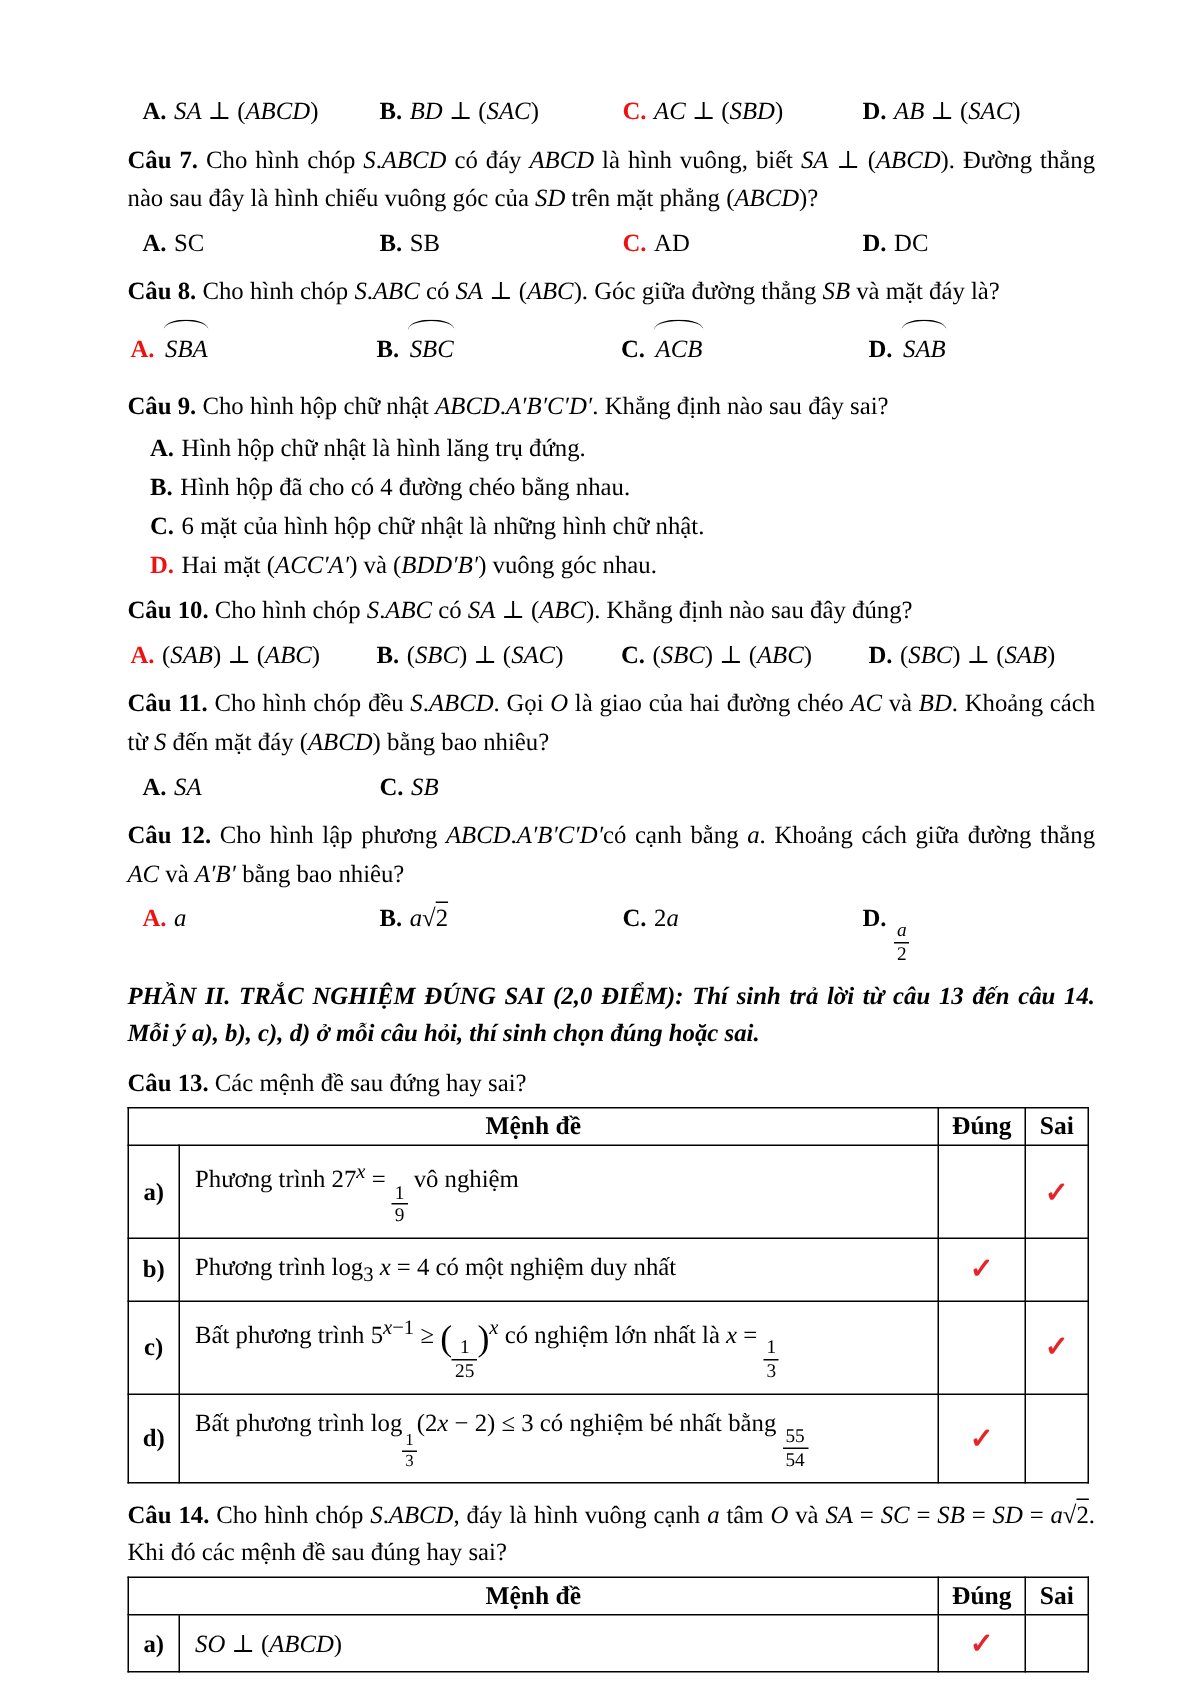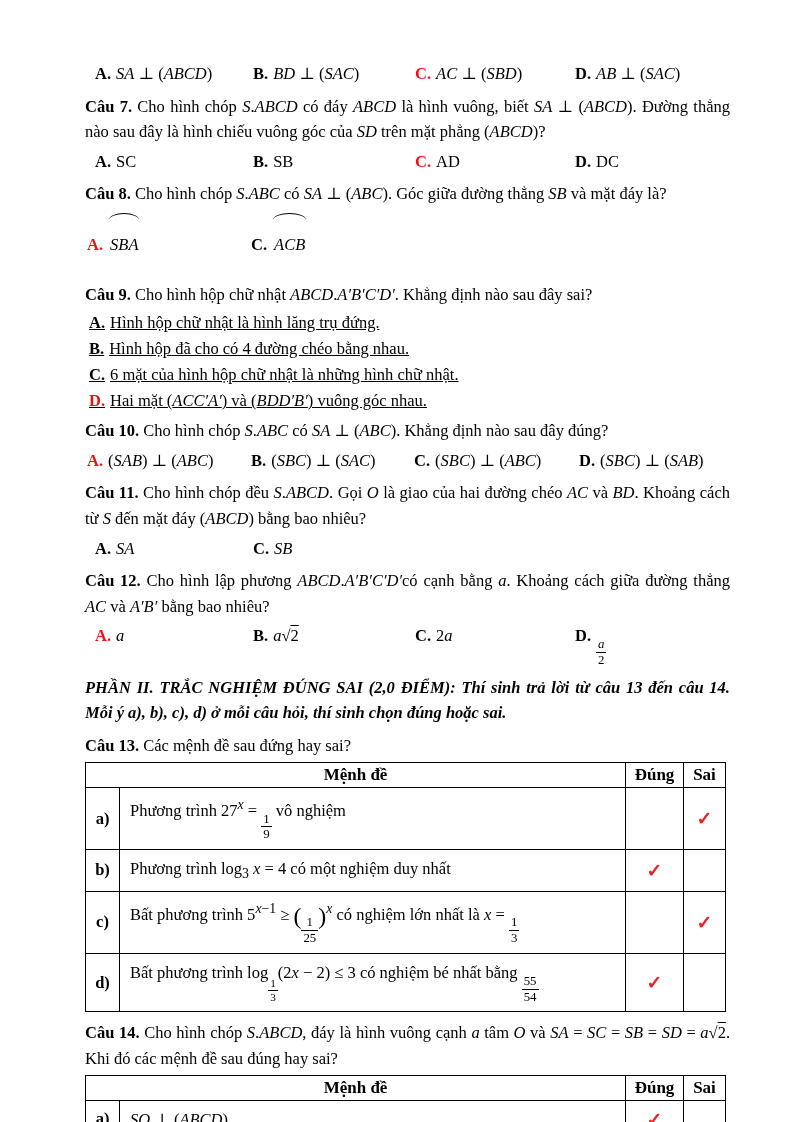--- a/index.html
+++ b/index.html
@@ -10,35 +10,35 @@
         padding:57px 64px 0 85px;}
   .q{text-align:justify;line-height:1.55;margin:2px 0 2px 0;}
   .qlabel{font-weight:bold;}
   .part2{font-weight:bold;font-style:italic;text-align:justify;
          line-height:1.5;margin:8px 0 8px 0;}
   .opt-row{display:grid;grid-template-columns:158px 162px 160px auto;
            margin:4px 0 7px 0;padding-left:10px;line-height:1.55;}
   .opt-row.flush{padding-left:2px;grid-template-columns:164px 163px 165px auto;}
   .opt-row.tall{margin-top:9px;margin-bottom:9px;}
   .opt-stack{margin:1px 0 5px 0;line-height:1.52;}
-  .opt-stack .opt{display:block;margin:1px 4px;text-decoration:underline;}
+  .opt-stack .opt{display:block;margin:1px 15px;}
   .letter{font-weight:bold;margin-right:5px;}
   .letter.red{color:#ee1111;}
   .otext{}
   
   i{font-family:"Liberation Serif","DejaVu Serif",serif;}
   .frac{display:inline-flex;flex-direction:column;text-align:center;
         vertical-align:-0.55em;font-size:0.78em;line-height:1.15;}
   .frac>span:first-child{border-bottom:1.2px solid #000;padding:0 2px;}
   .frac>span:last-child{padding:0 2px;}
   .bigp{font-size:1.45em;vertical-align:-0.18em;}
   .ol{text-decoration:overline;}
   sub.ls{vertical-align:-0.7em;font-size:0.8em;}
   sub.ls .frac{font-size:0.85em;vertical-align:0;}
-  .hat{position:relative;display:inline-block;padding:16px 2px;}
+  .hat{position:relative;display:inline-block;padding:4px 2px;}
   .hat::before{content:'';position:absolute;left:1px;right:1px;top:-3px;height:6px;
                border-top:1.7px solid #000;border-radius:50% 50% 0 0/100% 100% 0 0;}
   
   table.tt{border-collapse:collapse;width:641px;margin:3px 0 8px 0;}
   table.tt th,table.tt td{border:1.7px solid #000;}
   th.mh{text-align:center;font-weight:bold;padding:0 4px;font-size:17px;}
   th.dh{text-align:center;font-weight:bold;padding:2px 3px;font-size:17px;font-family:Liberation Serif, serif;}
   td.k{text-align:center;font-weight:bold;padding:2px;}
   td.c{padding:7px 10px;line-height:1.4;}
   td.chk{text-align:center;vertical-align:middle;}
@@ -61,21 +61,23 @@
   <div class="opt-row">
     <span class="opt"><b class="letter">A.</b><span class="otext">SC</span></span>
     <span class="opt"><b class="letter">B.</b><span class="otext">SB</span></span>
     <span class="opt"><b class="letter red">C.</b><span class="otext">AD</span></span>
     <span class="opt"><b class="letter">D.</b><span class="otext">DC</span></span>
   </div>
 
   <p class="q"><b class="qlabel">Câu 8.</b> <span>Cho hình chóp <i>S</i>.<i>ABC</i> có <i>SA</i> ⊥ (<i>ABC</i>). Góc giữa đường thẳng <i>SB</i> và mặt đáy là?</span></p>
   <div class="opt-row flush tall">
     <span class="opt"><b class="letter red">A.</b><span class="otext"><span class="hat"><i>SBA</i></span></span></span>
+    <span class="opt"><b class="letter">B.</b><span class="otext"><span class="hat"><i>SBC</i></span></span></span>
     <span class="opt"><b class="letter">C.</b><span class="otext"><span class="hat"><i>ACB</i></span></span></span>
+    <span class="opt"><b class="letter">D.</b><span class="otext"><span class="hat"><i>SAB</i></span></span></span>
   </div>
 
   <p class="q"><b class="qlabel">Câu 9.</b> <span>Cho hình hộp chữ nhật <i>ABCD</i>.<i>A′B′C′D′</i>. Khẳng định nào sau đây sai?</span></p>
   <div class="opt-stack">
     <span class="opt"><b class="letter">A.</b><span class="otext">Hình hộp chữ nhật là hình lăng trụ đứng.</span></span>
     <span class="opt"><b class="letter">B.</b><span class="otext">Hình hộp đã cho có 4 đường chéo bằng nhau.</span></span>
     <span class="opt"><b class="letter">C.</b><span class="otext">6 mặt của hình hộp chữ nhật là những hình chữ nhật.</span></span>
     <span class="opt"><b class="letter red">D.</b><span class="otext">Hai mặt (<i>ACC′A′</i>) và (<i>BDD′B′</i>) vuông góc nhau.</span></span>
   </div>
 

